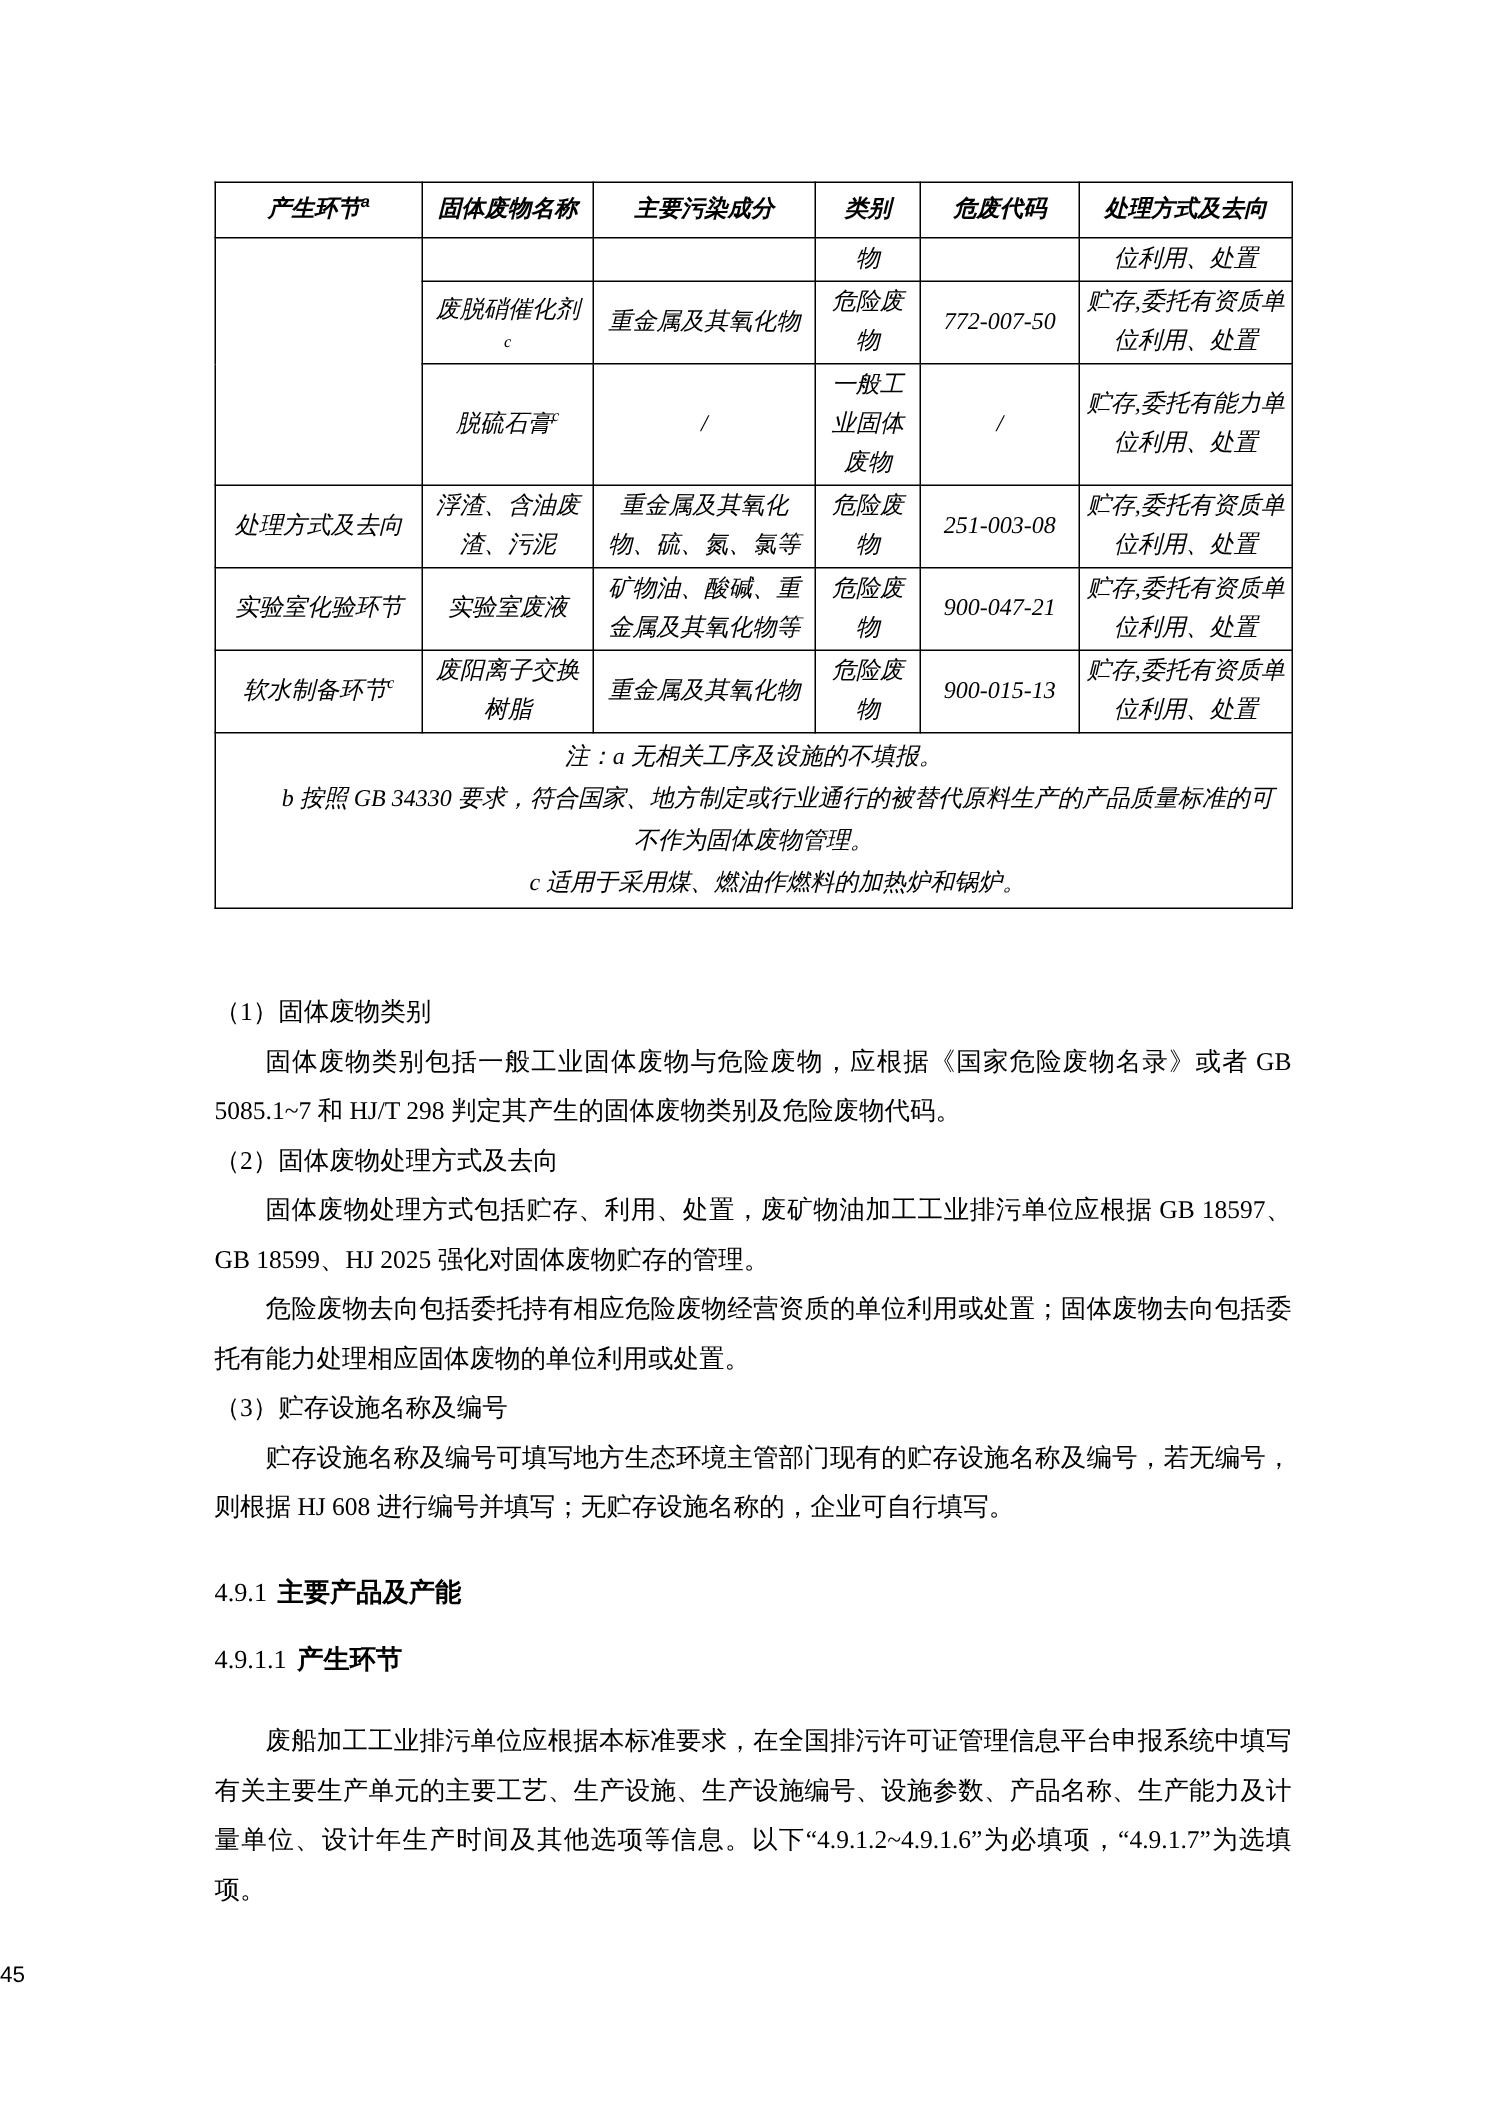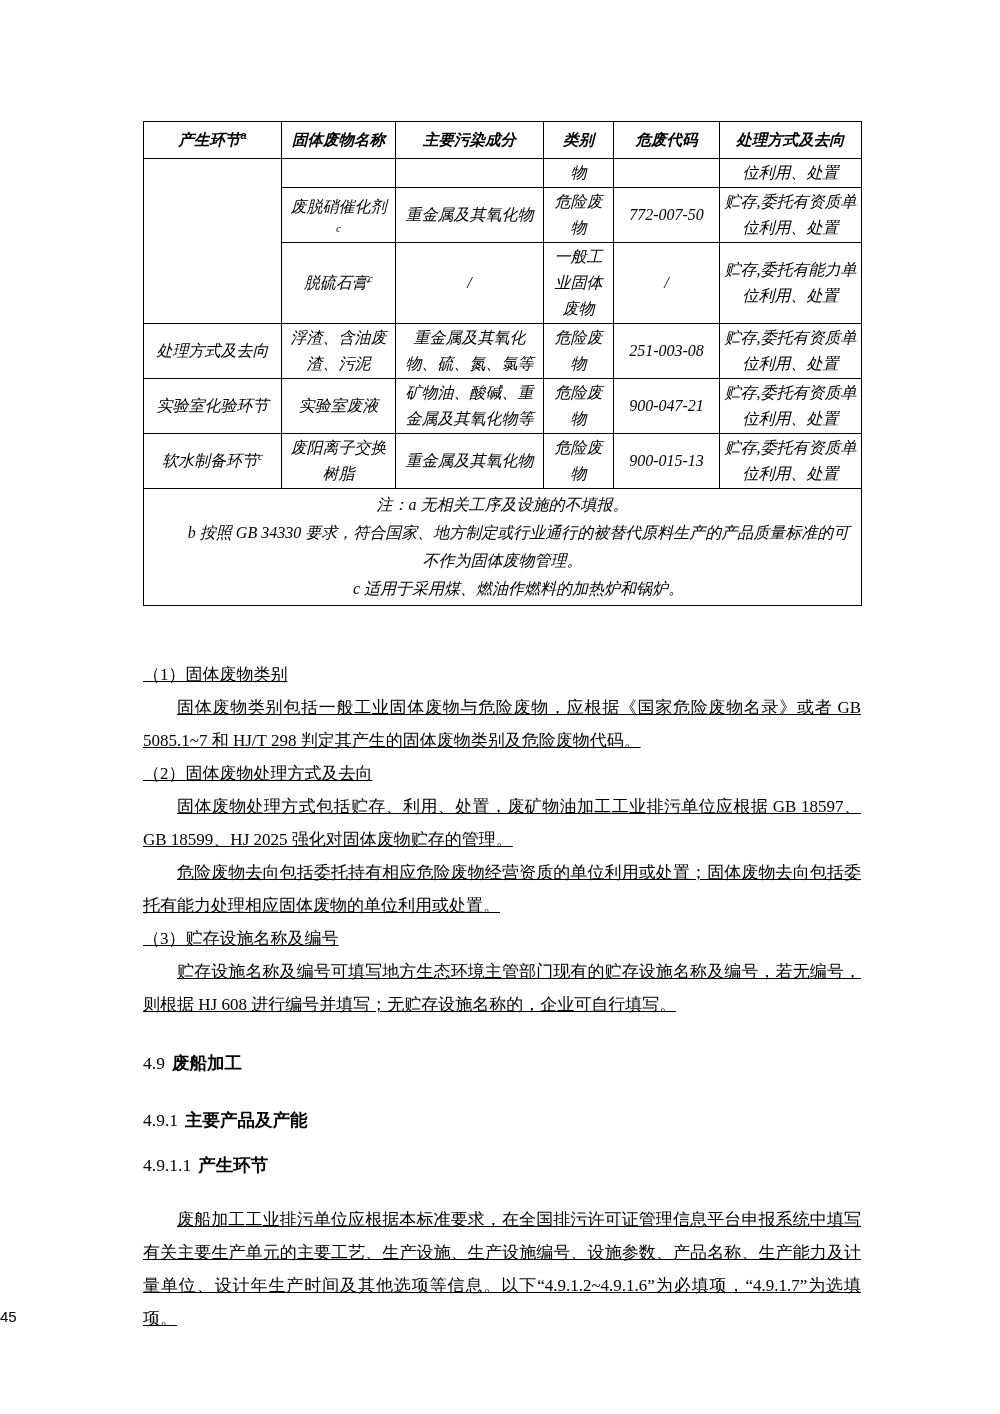--- a/index.html
+++ b/index.html
@@ -48,21 +48,21 @@
   .notes-cell p { margin: 0; }
   .notes-cell p.ind { text-indent: 2em; }
 
   
   .body-text {
     margin-top: 52px;
     font-size: 17px;
     line-height: 33px;
     text-align: justify;
   }
-  .body-text p { margin: 0; text-decoration: underline; }
+  .body-text p { margin: 0; }
   .body-text p.para { text-indent: 2em; }
   .heading { margin: 0; font-size: 17.5px; line-height: 33px; font-weight: normal; text-align: left; }
   .heading .hnum { font-family: "Liberation Serif", "DejaVu Serif", serif; font-weight: normal; }
   .heading .htext { font-family: "Liberation Sans", "DejaVu Sans", sans-serif; font-weight: bold; margin-left: 7px; }
   .h-sec   { margin-top: 26px; }
   .h-sub   { margin-top: 24px; }
   .h-minor { margin-top: 12px; }
   .after-heading { margin-top: 21px !important; }
 
   .footer {
@@ -158,21 +158,20 @@
 
     <div class="body-text">
       <p>（1）固体废物类别</p>
       <p class="para">固体废物类别包括一般工业固体废物与危险废物，应根据《国家危险废物名录》或者 GB 5085.1~7 和 HJ/T 298 判定其产生的固体废物类别及危险废物代码。</p>
       <p>（2）固体废物处理方式及去向</p>
       <p class="para">固体废物处理方式包括贮存、利用、处置，废矿物油加工工业排污单位应根据 GB 18597、GB 18599、HJ 2025 强化对固体废物贮存的管理。</p>
       <p class="para">危险废物去向包括委托持有相应危险废物经营资质的单位利用或处置；固体废物去向包括委托有能力处理相应固体废物的单位利用或处置。</p>
       <p>（3）贮存设施名称及编号</p>
       <p class="para">贮存设施名称及编号可填写地方生态环境主管部门现有的贮存设施名称及编号，若无编号，则根据 HJ 608 进行编号并填写；无贮存设施名称的，企业可自行填写。</p>
 
-      <h2 class="heading h-sec"><span class="hnum">4.9</span><span class="htext">废船加工</span></h2>
       <h3 class="heading h-sub"><span class="hnum">4.9.1</span><span class="htext">主要产品及产能</span></h3>
       <h4 class="heading h-minor"><span class="hnum">4.9.1.1</span><span class="htext">产生环节</span></h4>
 
       <p class="para after-heading">废船加工工业排污单位应根据本标准要求，在全国排污许可证管理信息平台申报系统中填写有关主要生产单元的主要工艺、生产设施、生产设施编号、设施参数、产品名称、生产能力及计量单位、设计年生产时间及其他选项等信息。以下“4.9.1.2~4.9.1.6”为必填项，“4.9.1.7”为选填项。</p>
     </div>
   </div>
 
   <div class="footer">45</div>
 </div>
 

